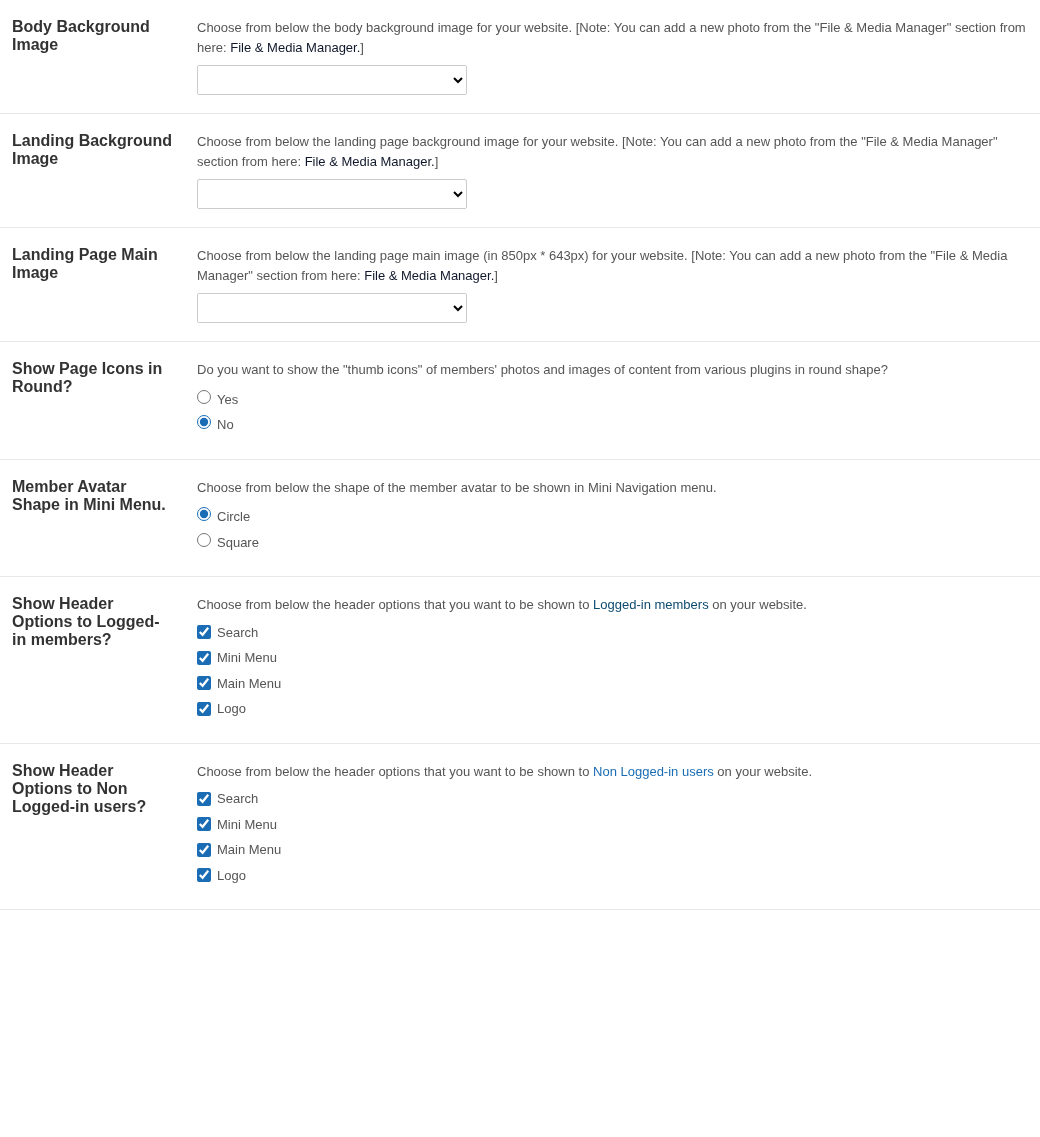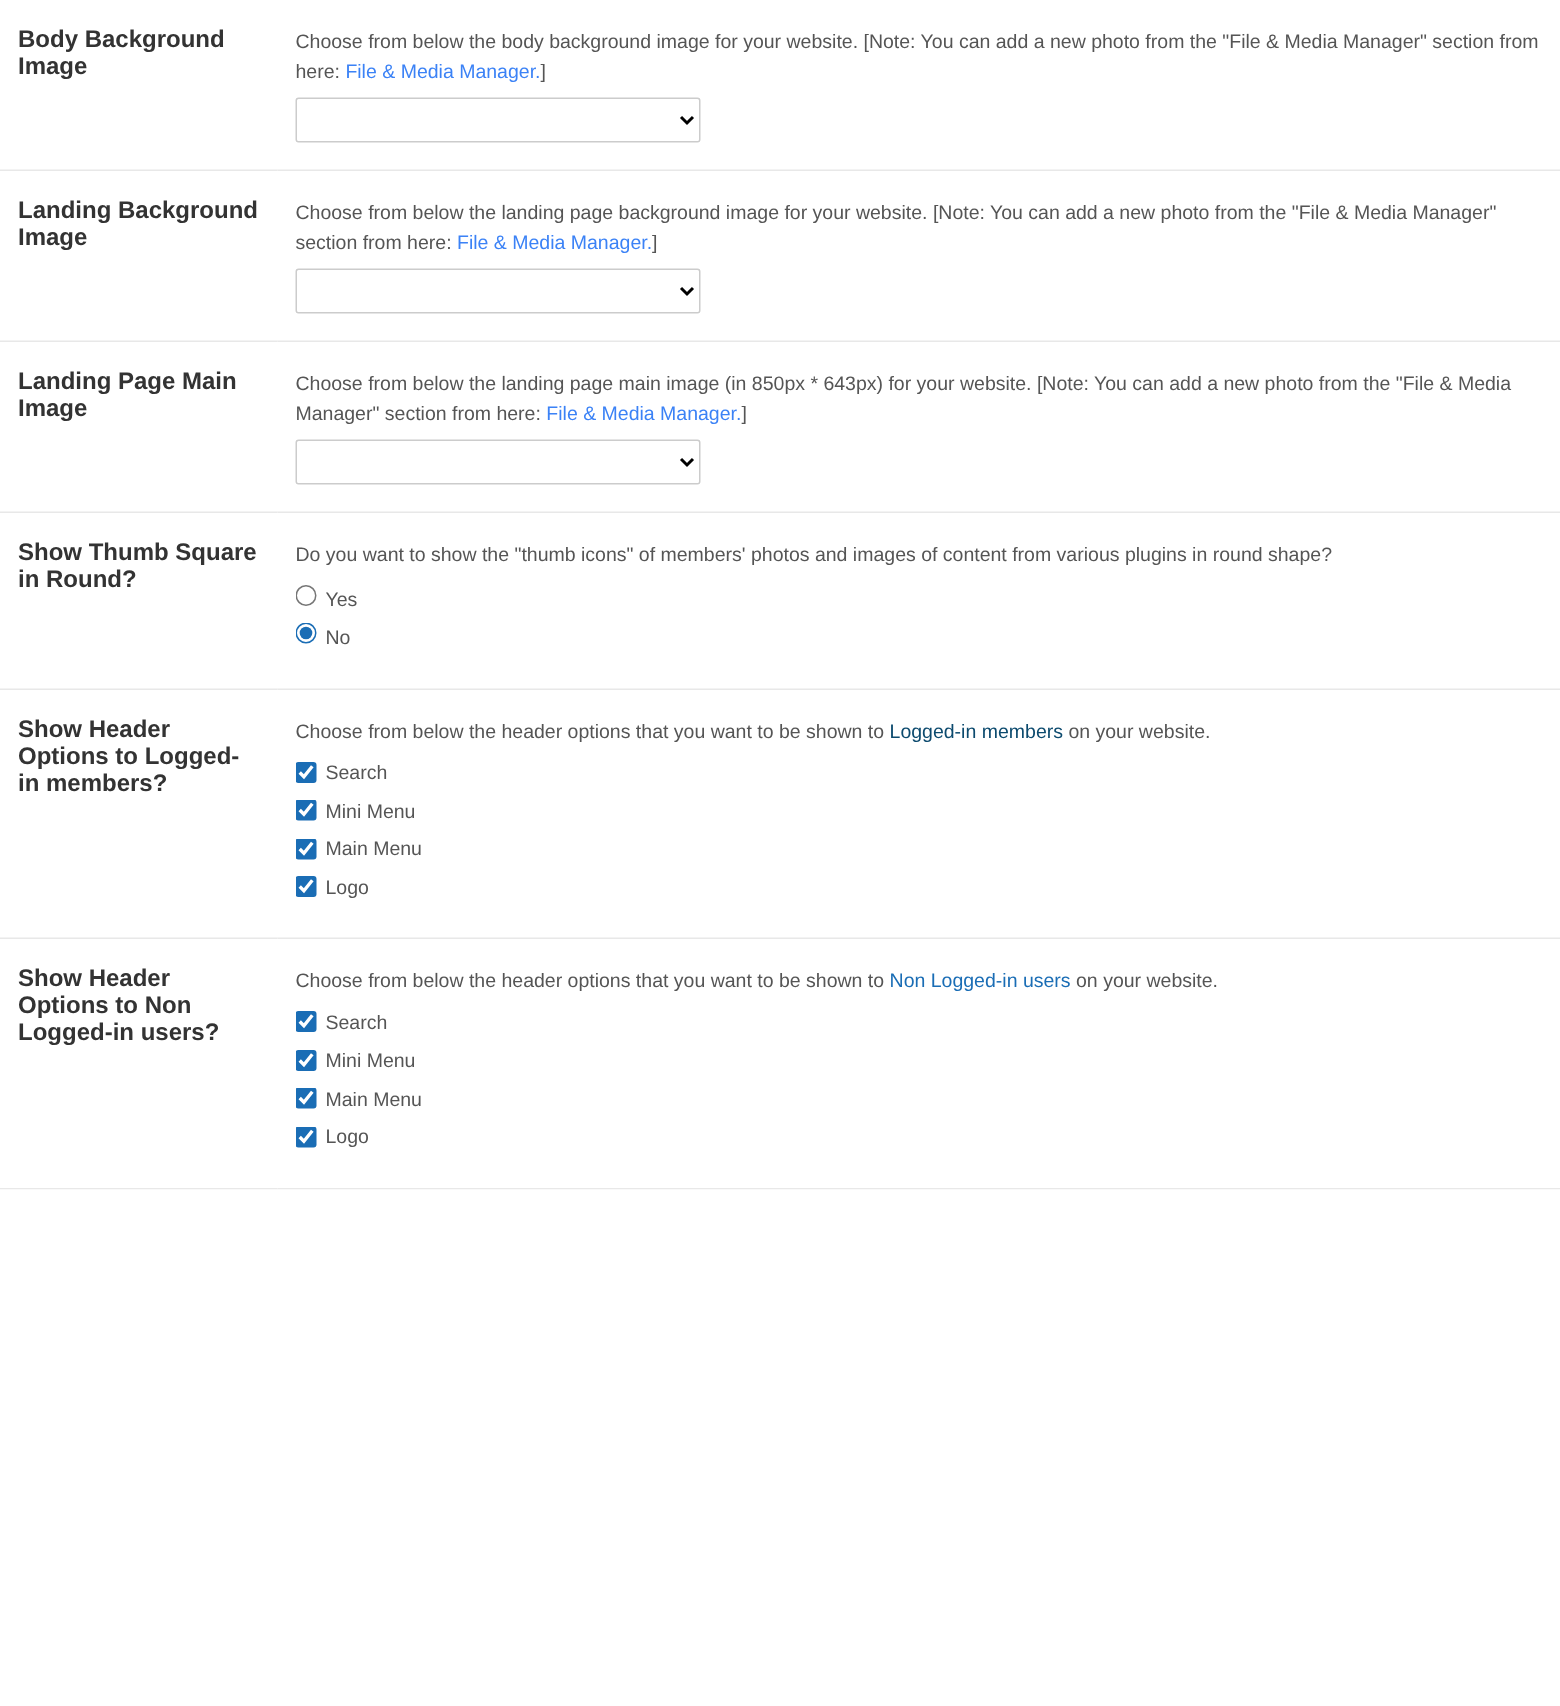--- a/index.html
+++ b/index.html
@@ -30,21 +30,21 @@
     .content-cell {
       color: #555;
       font-size: 13px;
       line-height: 1.5;
     }
     .description-text {
       color: #555;
       margin-bottom: 8px;
     }
     .link-text {
-      color: #3b82f6;
+      color: #0f172a;
       text-decoration: none;
     }
     select.dropdown {
       width: 270px;
       height: 30px;
       border: 1px solid #ccc;
       background: #fff;
       font-size: 13px;
       padding: 3px 6px;
       border-radius: 2px;
@@ -92,31 +92,47 @@
       </tr>
       <tr>
         <td class="label-cell">Landing Background Image</td>
         <td class="content-cell"><p class="description-text">Choose from below the landing page background image for your website. [Note: You can add a new photo from the "File &amp; Media Manager" section from here: <a class="link-text" href="#">File &amp; Media Manager.</a>]</p><select class="dropdown"><option value=""></option></select></td>
       </tr>
       <tr>
         <td class="label-cell">Landing Page Main Image</td>
         <td class="content-cell"><p class="description-text">Choose from below the landing page main image (in 850px * 643px) for your website. [Note: You can add a new photo from the "File &amp; Media Manager" section from here: <a class="link-text" href="#">File &amp; Media Manager.</a>]</p><select class="dropdown"><option value=""></option></select></td>
       </tr>
       <tr>
-        <td class="label-cell">Show Thumb Square in Round?</td>
+        <td class="label-cell">Show Page Icons in Round?</td>
         <td class="content-cell">
           <p class="description-text">Do you want to show the "thumb icons" of members' photos and images of content from various plugins in round shape?</p>
           <div class="radio-group">
             <div class="radio-item">
               <input type="radio" name="show-thumb-icons" value="yes" style="">
               <label>Yes</label>
             </div>
             <div class="radio-item">
               <input type="radio" name="show-thumb-icons" value="no" checked="" style="">
               <label>No</label>
+            </div>
+          </div>
+        </td>
+      </tr>
+      <tr>
+        <td class="label-cell">Member Avatar Shape in Mini Menu.</td>
+        <td class="content-cell">
+          <p class="description-text">Choose from below the shape of the member avatar to be shown in Mini Navigation menu.</p>
+          <div class="radio-group">
+            <div class="radio-item">
+              <input type="radio" name="member-avatar-shape" value="circle" checked="" style="">
+              <label>Circle</label>
+            </div>
+            <div class="radio-item">
+              <input type="radio" name="member-avatar-shape" value="square" style="">
+              <label>Square</label>
             </div>
           </div>
         </td>
       </tr>
       <tr>
         <td class="label-cell">Show Header Options to Logged-in members?</td>
         <td class="content-cell">
           <p class="description-text">Choose from below the header options that you want to be shown to <span style="color: #0c4a6e;">Logged-in members</span> on your website.</p>
           <div class="checkbox-group">
             <div class="checkbox-item">

